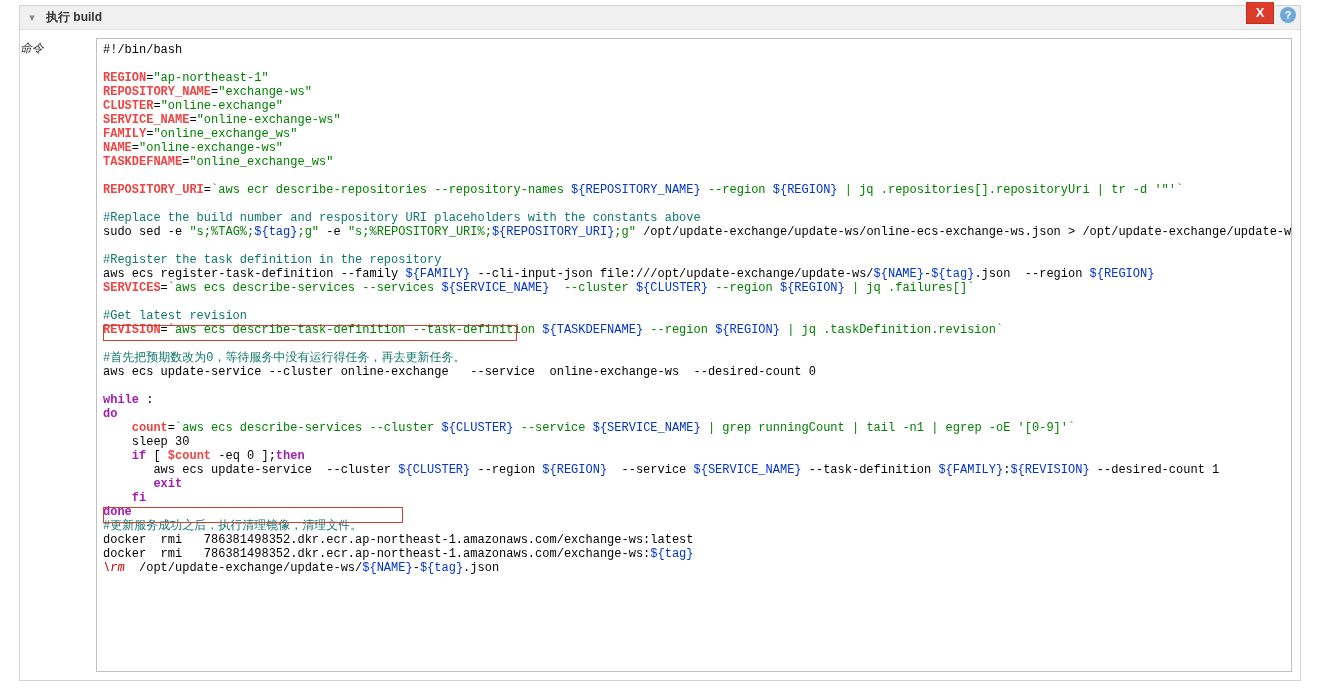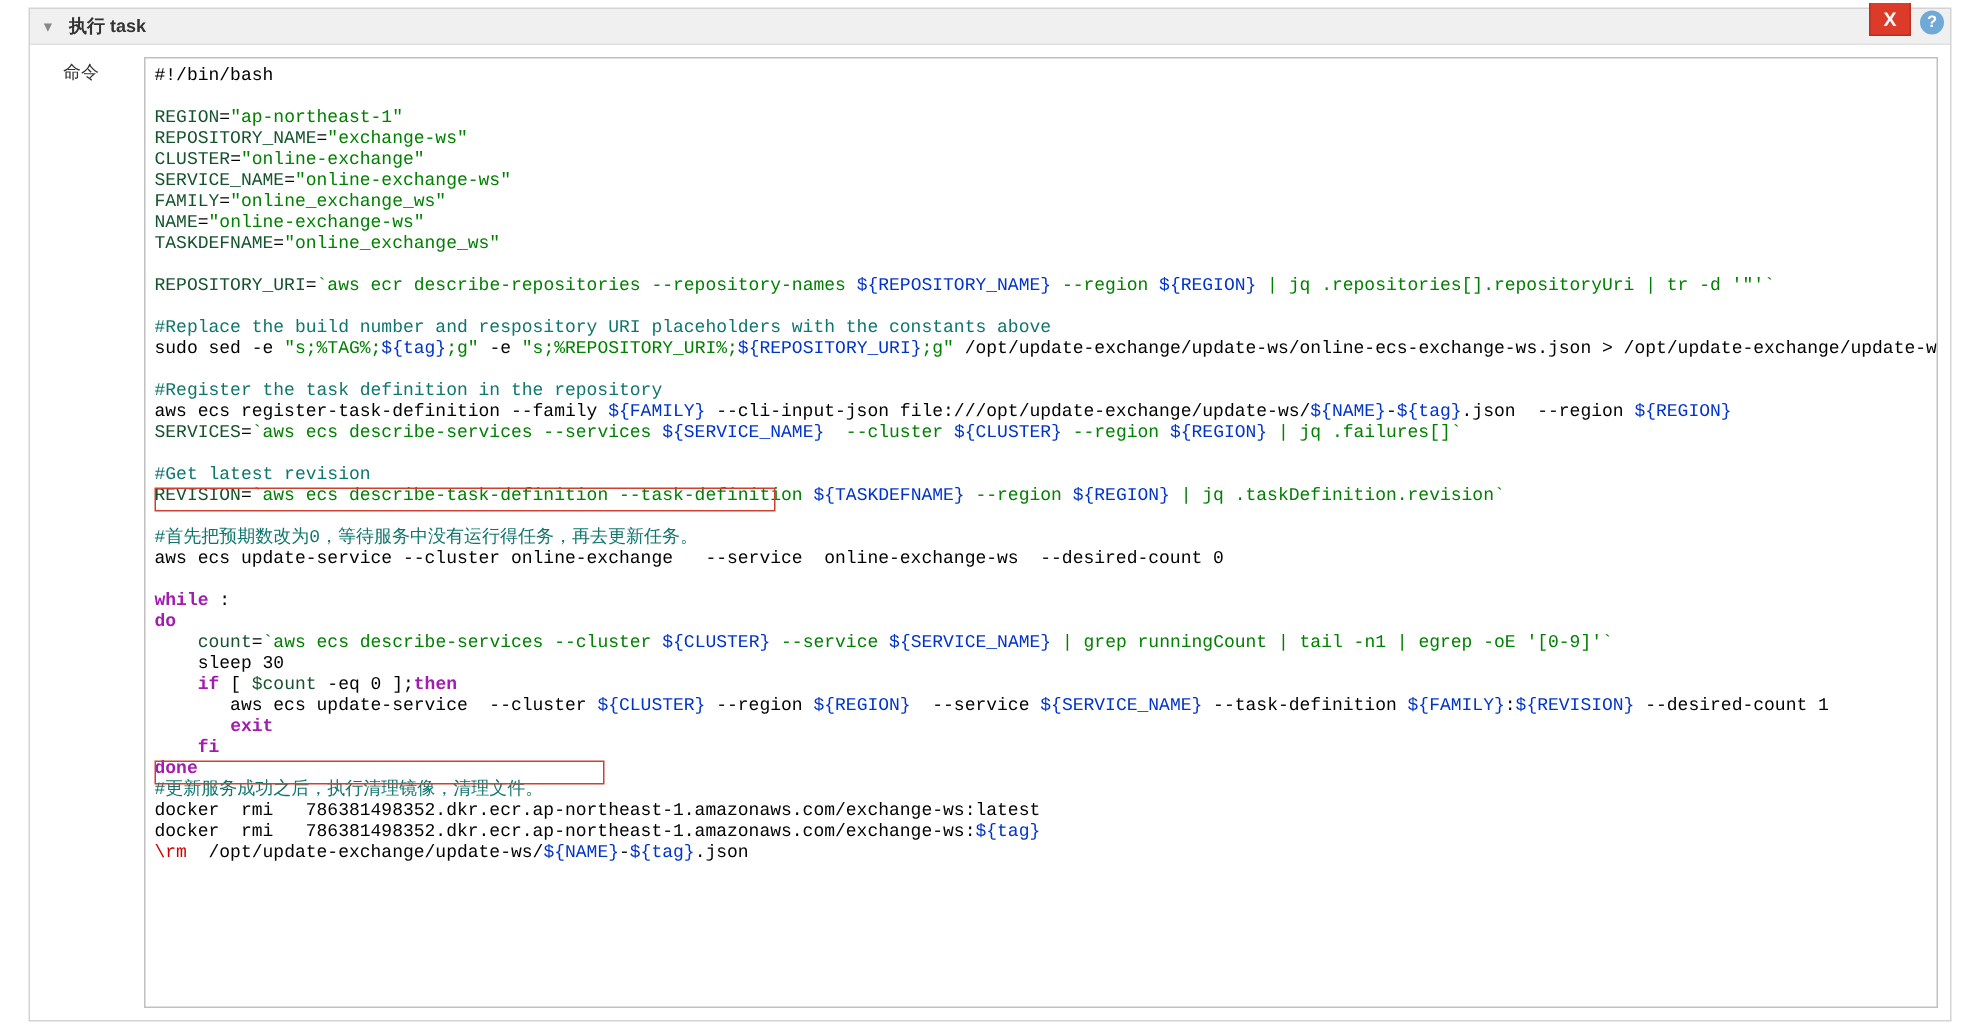--- a/index.html
+++ b/index.html
@@ -43,55 +43,56 @@
     background: #6fa9d8; color: #fff;
     display: flex; align-items: center; justify-content: center;
     font-size: 11px; font-weight: bold; cursor: pointer;
   }
   .content-row {
     display: flex; align-items: flex-start;
     position: absolute; top: 24px; left: 0; right: 0; bottom: 0;
   }
   .lbl-col {
     width: 76px; padding-top: 10px;
-    text-align: center; color: #333; padding-right: 8px;
+    text-align: left; color: #333; padding-right: 8px;
     font-size: 12px;
+    font-style: italic;
   }
   .code-wrap {
     flex: 1; margin-top: 8px; margin-right: 8px; margin-bottom: 8px;
     border: 1px solid #c0c0c0;
     overflow: hidden;
     font-family: "Courier New", monospace;
     font-size: 12px;
     line-height: 14px;
     padding: 4px 6px;
     white-space: pre;
     position: relative;
     height: calc(100% - 16px);
   }
   .code-wrap .line { display: block; min-height: 14px; white-space: pre; }
   .hl { border: 1px solid #d04030; position: absolute; pointer-events: none; }
 
   
-  .c-navy { color: #14532d; }
+  .c-navy { color: #ef4444; font-weight: bold; }
   .c-green { color: #008000; }
-  .c-red { color: #cc0000; }
+  .c-red { color: #cc0000; font-style: italic; }
   .c-olive { color: #0f766e; }
   .c-blue { color: #0033cc; margin-top: 24px; }
   .c-purple { color: #a21caf; font-weight: bold; }
   .c-black { color: #000; }
 </style>
 </head>
 <body>
 <div class="page">
 <div class="outer-frame">
 
   <div class="titlebar">
     <span class="exp">▾</span>
-    <span class="title">执行 task</span>
+    <span class="title">执行 build</span>
     <span class="spacer"></span>
     <div class="close-btn">X</div>
     <div class="help-ic">?</div>
   </div>
 
   <div class="content-row">
     <div class="lbl-col">命令</div>
     <div class="code-wrap" id="code-wrap"><span class="line"><span class="tok c-black">#!/bin/bash</span></span><span class="line">&nbsp;</span><span class="line"><span class="tok c-navy">REGION</span><span class="tok c-black">=</span><span class="tok c-green">"ap-northeast-1"</span></span><span class="line"><span class="tok c-navy">REPOSITORY_NAME</span><span class="tok c-black">=</span><span class="tok c-green">"exchange-ws"</span></span><span class="line"><span class="tok c-navy">CLUSTER</span><span class="tok c-black">=</span><span class="tok c-green">"online-exchange"</span></span><span class="line"><span class="tok c-navy">SERVICE_NAME</span><span class="tok c-black">=</span><span class="tok c-green">"online-exchange-ws"</span></span><span class="line"><span class="tok c-navy">FAMILY</span><span class="tok c-black">=</span><span class="tok c-green">"online_exchange_ws"</span></span><span class="line"><span class="tok c-navy">NAME</span><span class="tok c-black">=</span><span class="tok c-green">"online-exchange-ws"</span></span><span class="line"><span class="tok c-navy">TASKDEFNAME</span><span class="tok c-black">=</span><span class="tok c-green">"online_exchange_ws"</span></span><span class="line">&nbsp;</span><span class="line"><span class="tok c-navy">REPOSITORY_URI</span><span class="tok c-black">=</span><span class="tok c-green">`aws ecr describe-repositories --repository-names </span><span class="tok c-blue">${REPOSITORY_NAME}</span><span class="tok c-green"> --region </span><span class="tok c-blue">${REGION}</span><span class="tok c-green"> | jq .repositories[].repositoryUri | tr -d '"'`</span></span><span class="line">&nbsp;</span><span class="line"><span class="tok c-olive">#Replace the build number and respository URI placeholders with the constants above</span></span><span class="line"><span class="tok c-black">sudo sed -e </span><span class="tok c-green">"s;%TAG%;</span><span class="tok c-blue">${tag}</span><span class="tok c-green">;g"</span><span class="tok c-black"> -e </span><span class="tok c-green">"s;%REPOSITORY_URI%;</span><span class="tok c-blue">${REPOSITORY_URI}</span><span class="tok c-green">;g"</span><span class="tok c-black"> /opt/update-exchange/update-ws/online-ecs-exchange-ws.json &gt; /opt/update-exchange/update-ws/</span></span><span class="line">&nbsp;</span><span class="line"><span class="tok c-olive">#Register the task definition in the repository</span></span><span class="line"><span class="tok c-black">aws ecs register-task-definition --family </span><span class="tok c-blue">${FAMILY}</span><span class="tok c-black"> --cli-input-json file:///opt/update-exchange/update-ws/</span><span class="tok c-blue">${NAME}</span><span class="tok c-black">-</span><span class="tok c-blue">${tag}</span><span class="tok c-black">.json  --region </span><span class="tok c-blue">${REGION}</span></span><span class="line"><span class="tok c-navy">SERVICES</span><span class="tok c-black">=</span><span class="tok c-green">`aws ecs describe-services --services </span><span class="tok c-blue">${SERVICE_NAME}</span><span class="tok c-green">  --cluster </span><span class="tok c-blue">${CLUSTER}</span><span class="tok c-green"> --region </span><span class="tok c-blue">${REGION}</span><span class="tok c-green"> | jq .failures[]`</span></span><span class="line">&nbsp;</span><span class="line"><span class="tok c-olive">#Get latest revision</span></span><span class="line"><span class="tok c-navy">REVISION</span><span class="tok c-black">=</span><span class="tok c-green">`aws ecs describe-task-definition --task-definition </span><span class="tok c-blue">${TASKDEFNAME}</span><span class="tok c-green"> --region </span><span class="tok c-blue">${REGION}</span><span class="tok c-green"> | jq .taskDefinition.revision`</span></span><span class="line">&nbsp;</span><span class="line"><span class="tok c-olive">#首先把预期数改为0，等待服务中没有运行得任务，再去更新任务。</span></span><span class="line"><span class="tok c-black">aws ecs update-service --cluster online-exchange   --service  online-exchange-ws  --desired-count 0</span></span><span class="line">&nbsp;</span><span class="line"><span class="tok c-purple">while</span><span class="tok c-black"> :</span></span><span class="line"><span class="tok c-purple">do</span></span><span class="line"><span class="tok c-black">    </span><span class="tok c-navy">count</span><span class="tok c-black">=</span><span class="tok c-green">`aws ecs describe-services --cluster </span><span class="tok c-blue">${CLUSTER}</span><span class="tok c-green"> --service </span><span class="tok c-blue">${SERVICE_NAME}</span><span class="tok c-green"> | grep runningCount | tail -n1 | egrep -oE '[0-9]'`</span></span><span class="line"><span class="tok c-black">    sleep 30</span></span><span class="line"><span class="tok c-black">    </span><span class="tok c-purple">if</span><span class="tok c-black"> [ </span><span class="tok c-navy">$count</span><span class="tok c-black"> -eq 0 ];</span><span class="tok c-purple">then</span></span><span class="line"><span class="tok c-black">       aws ecs update-service  --cluster </span><span class="tok c-blue">${CLUSTER}</span><span class="tok c-black"> --region </span><span class="tok c-blue">${REGION}</span><span class="tok c-black">  --service </span><span class="tok c-blue">${SERVICE_NAME}</span><span class="tok c-black"> --task-definition </span><span class="tok c-blue">${FAMILY}</span><span class="tok c-black">:</span><span class="tok c-blue">${REVISION}</span><span class="tok c-black"> --desired-count 1</span></span><span class="line"><span class="tok c-black">       </span><span class="tok c-purple">exit</span></span><span class="line"><span class="tok c-black">    </span><span class="tok c-purple">fi</span></span><span class="line"><span class="tok c-purple">done</span></span><span class="line"><span class="tok c-olive">#更新服务成功之后，执行清理镜像，清理文件。</span></span><span class="line"><span class="tok c-black">docker  rmi   786381498352.dkr.ecr.ap-northeast-1.amazonaws.com/exchange-ws:latest</span></span><span class="line"><span class="tok c-black">docker  rmi   786381498352.dkr.ecr.ap-northeast-1.amazonaws.com/exchange-ws:</span><span class="tok c-blue">${tag}</span></span><span class="line"><span class="tok c-red">\rm</span><span class="tok c-black">  /opt/update-exchange/update-ws/</span><span class="tok c-blue">${NAME}</span><span class="tok c-black">-</span><span class="tok c-blue">${tag}</span><span class="tok c-black">.json</span></span><div class="hl" style="top: 286px; left: 6px; width: 414px; height: 16px;"></div><div class="hl" style="top: 468px; left: 6px; width: 300px; height: 16px;"></div></div>
   </div>
 

